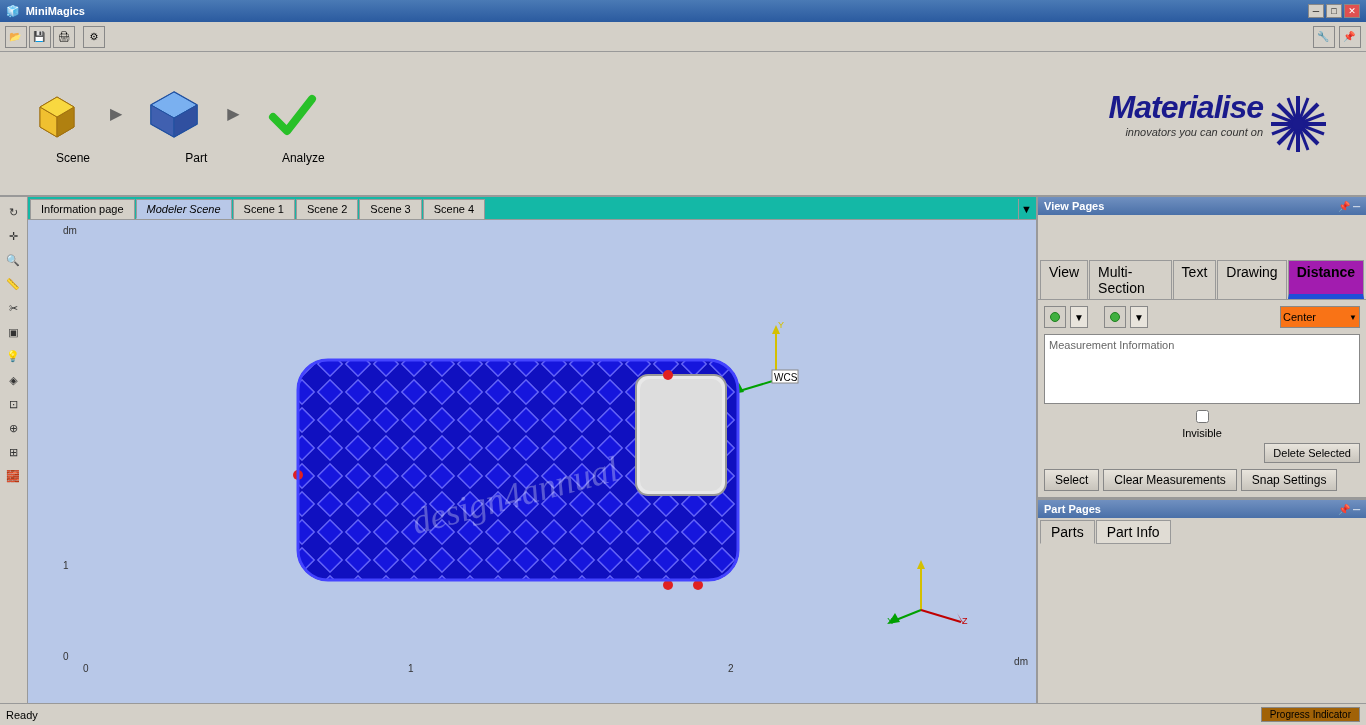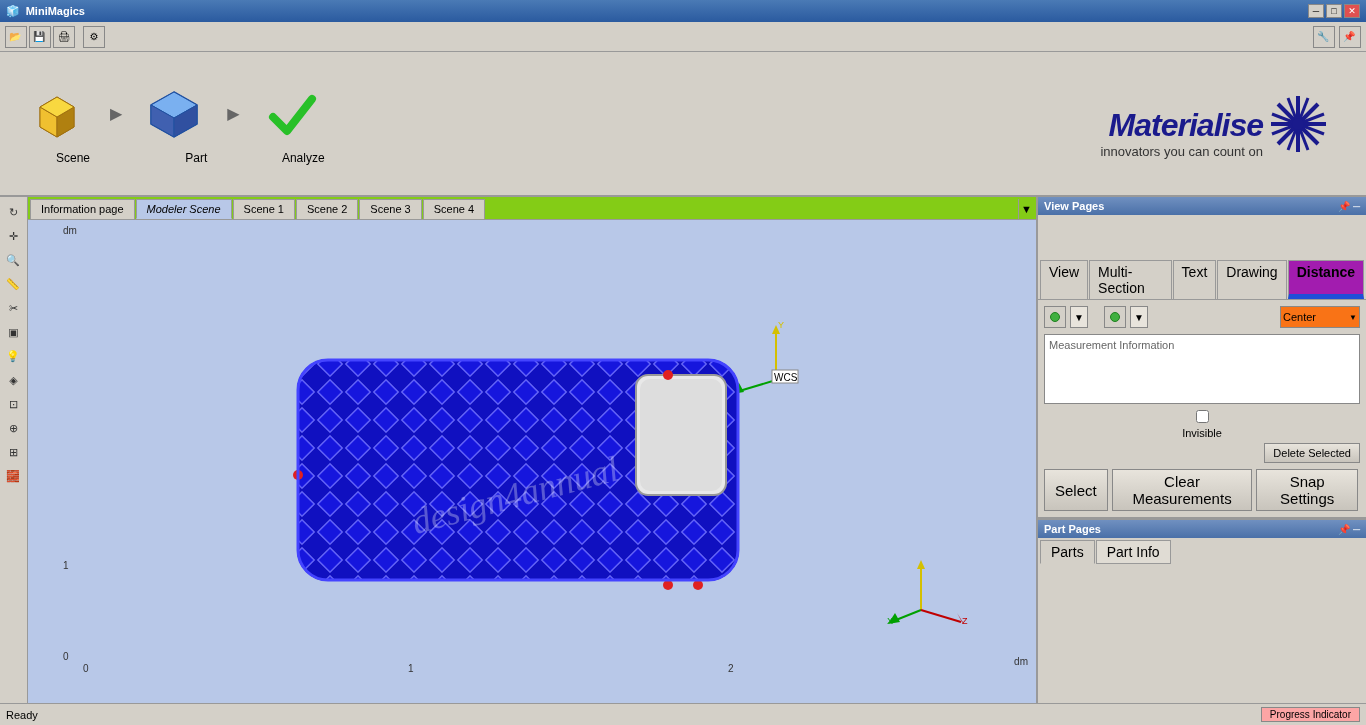--- a/index.html
+++ b/index.html
@@ -98,21 +98,21 @@
     
     #viewport {
       flex: 1;
       background: #b8c8e8;
       position: relative;
       overflow: hidden;
     }
 
     
     #tabs-bar {
-      background: #84cc16;
+      background: #14b8a6;
       border-bottom: 1px solid #999;
       display: flex; gap: 1px;
       padding: 2px 2px 0 2px;
     }
     .tab {
       padding: 3px 10px;
       border: 1px solid #999;
       border-bottom: none;
       background: #d4d0c8;
       cursor: pointer; font-size: 11px;
@@ -213,21 +213,21 @@
       font-size: 11px; color: #666;
     }
 
     .checkbox-row { display: flex; align-items: center; gap: 4px; margin-bottom: 6px; flex-direction: column; }
     .checkbox-row input[type=checkbox] { width: 13px; height: 13px; }
 
     .action-btn {
       padding: 3px 10px;
       border: 1px solid #888;
       background: linear-gradient(to bottom, #e8e4dc, #c8c4bc);
-      cursor: pointer; font-size: 15px;
+      cursor: pointer; font-size: 12px;
       margin-right: 2px;
     }
     .action-btn-row { display: flex; gap: 2px; margin-top: 4px; }
     .delete-btn {
       float: right;
       padding: 3px 8px;
       border: 1px solid #888;
       background: linear-gradient(to bottom, #e8e4dc, #c8c4bc);
       cursor: pointer; font-size: 11px;
     }
@@ -253,21 +253,21 @@
       display: flex; align-items: center;
       padding: 0 6px;
       font-size: 11px;
     }
     .status-right {
       margin-left: auto;
       display: flex; align-items: center; gap: 4px;
     }
     .progress-indicator {
       border: 1px solid #888;
-      background: #fca5a5;
+      background: #a16207;
       padding: 1px 8px;
       font-size: 10px;
       cursor: pointer;
     }
 
     
     .icon-svg { width: 55px; height: 55px; }
 
     
     .phone-model {
@@ -366,24 +366,24 @@
     <div class="toolbar-icon-box">
       <svg class="icon-svg" viewBox="0 0 55 55">
         <polyline points="8,30 22,44 47,12" fill="none" stroke="#28c028" stroke-width="8" stroke-linecap="round" stroke-linejoin="round"></polyline>
       </svg>
     </div>
     <div class="toolbar-label">Analyze</div>
   </div>
 
   <div id="logo-area">
     <div style="text-align:right; margin-right:10px;">
-      <div style="display:flex; align-items:flex-end; justify-content:flex-end; gap:8px;">
+      <div style="display:flex; align-items:flex-start; justify-content:flex-end; gap:8px;">
         <div>
           <div style="font-size:32px; font-weight:bold; color:#1a1a8c; font-style:italic; letter-spacing:-1px;">Materialise</div>
-          <div style="font-size:13px; color:#333; ">innovators you can count on</div>
+          <div style="font-size:11px; color:#333; font-style:italic;">innovators you can count on</div>
         </div>
 
         <svg width="55" height="70" viewBox="0 0 55 70">
           <g transform="translate(27,35)">
             <line x1="0" y1="-28" x2="0" y2="28" stroke="#1a1a8c" stroke-width="4"></line>
             <line x1="-28" y1="0" x2="28" y2="0" stroke="#1a1a8c" stroke-width="4"></line>
             <line x1="-20" y1="-20" x2="20" y2="20" stroke="#1a1a8c" stroke-width="4"></line>
             <line x1="20" y1="-20" x2="-20" y2="20" stroke="#1a1a8c" stroke-width="4"></line>
             <line x1="-10" y1="-26" x2="10" y2="26" stroke="#1a1a8c" stroke-width="3"></line>
             <line x1="10" y1="-26" x2="-10" y2="26" stroke="#1a1a8c" stroke-width="3"></line>

